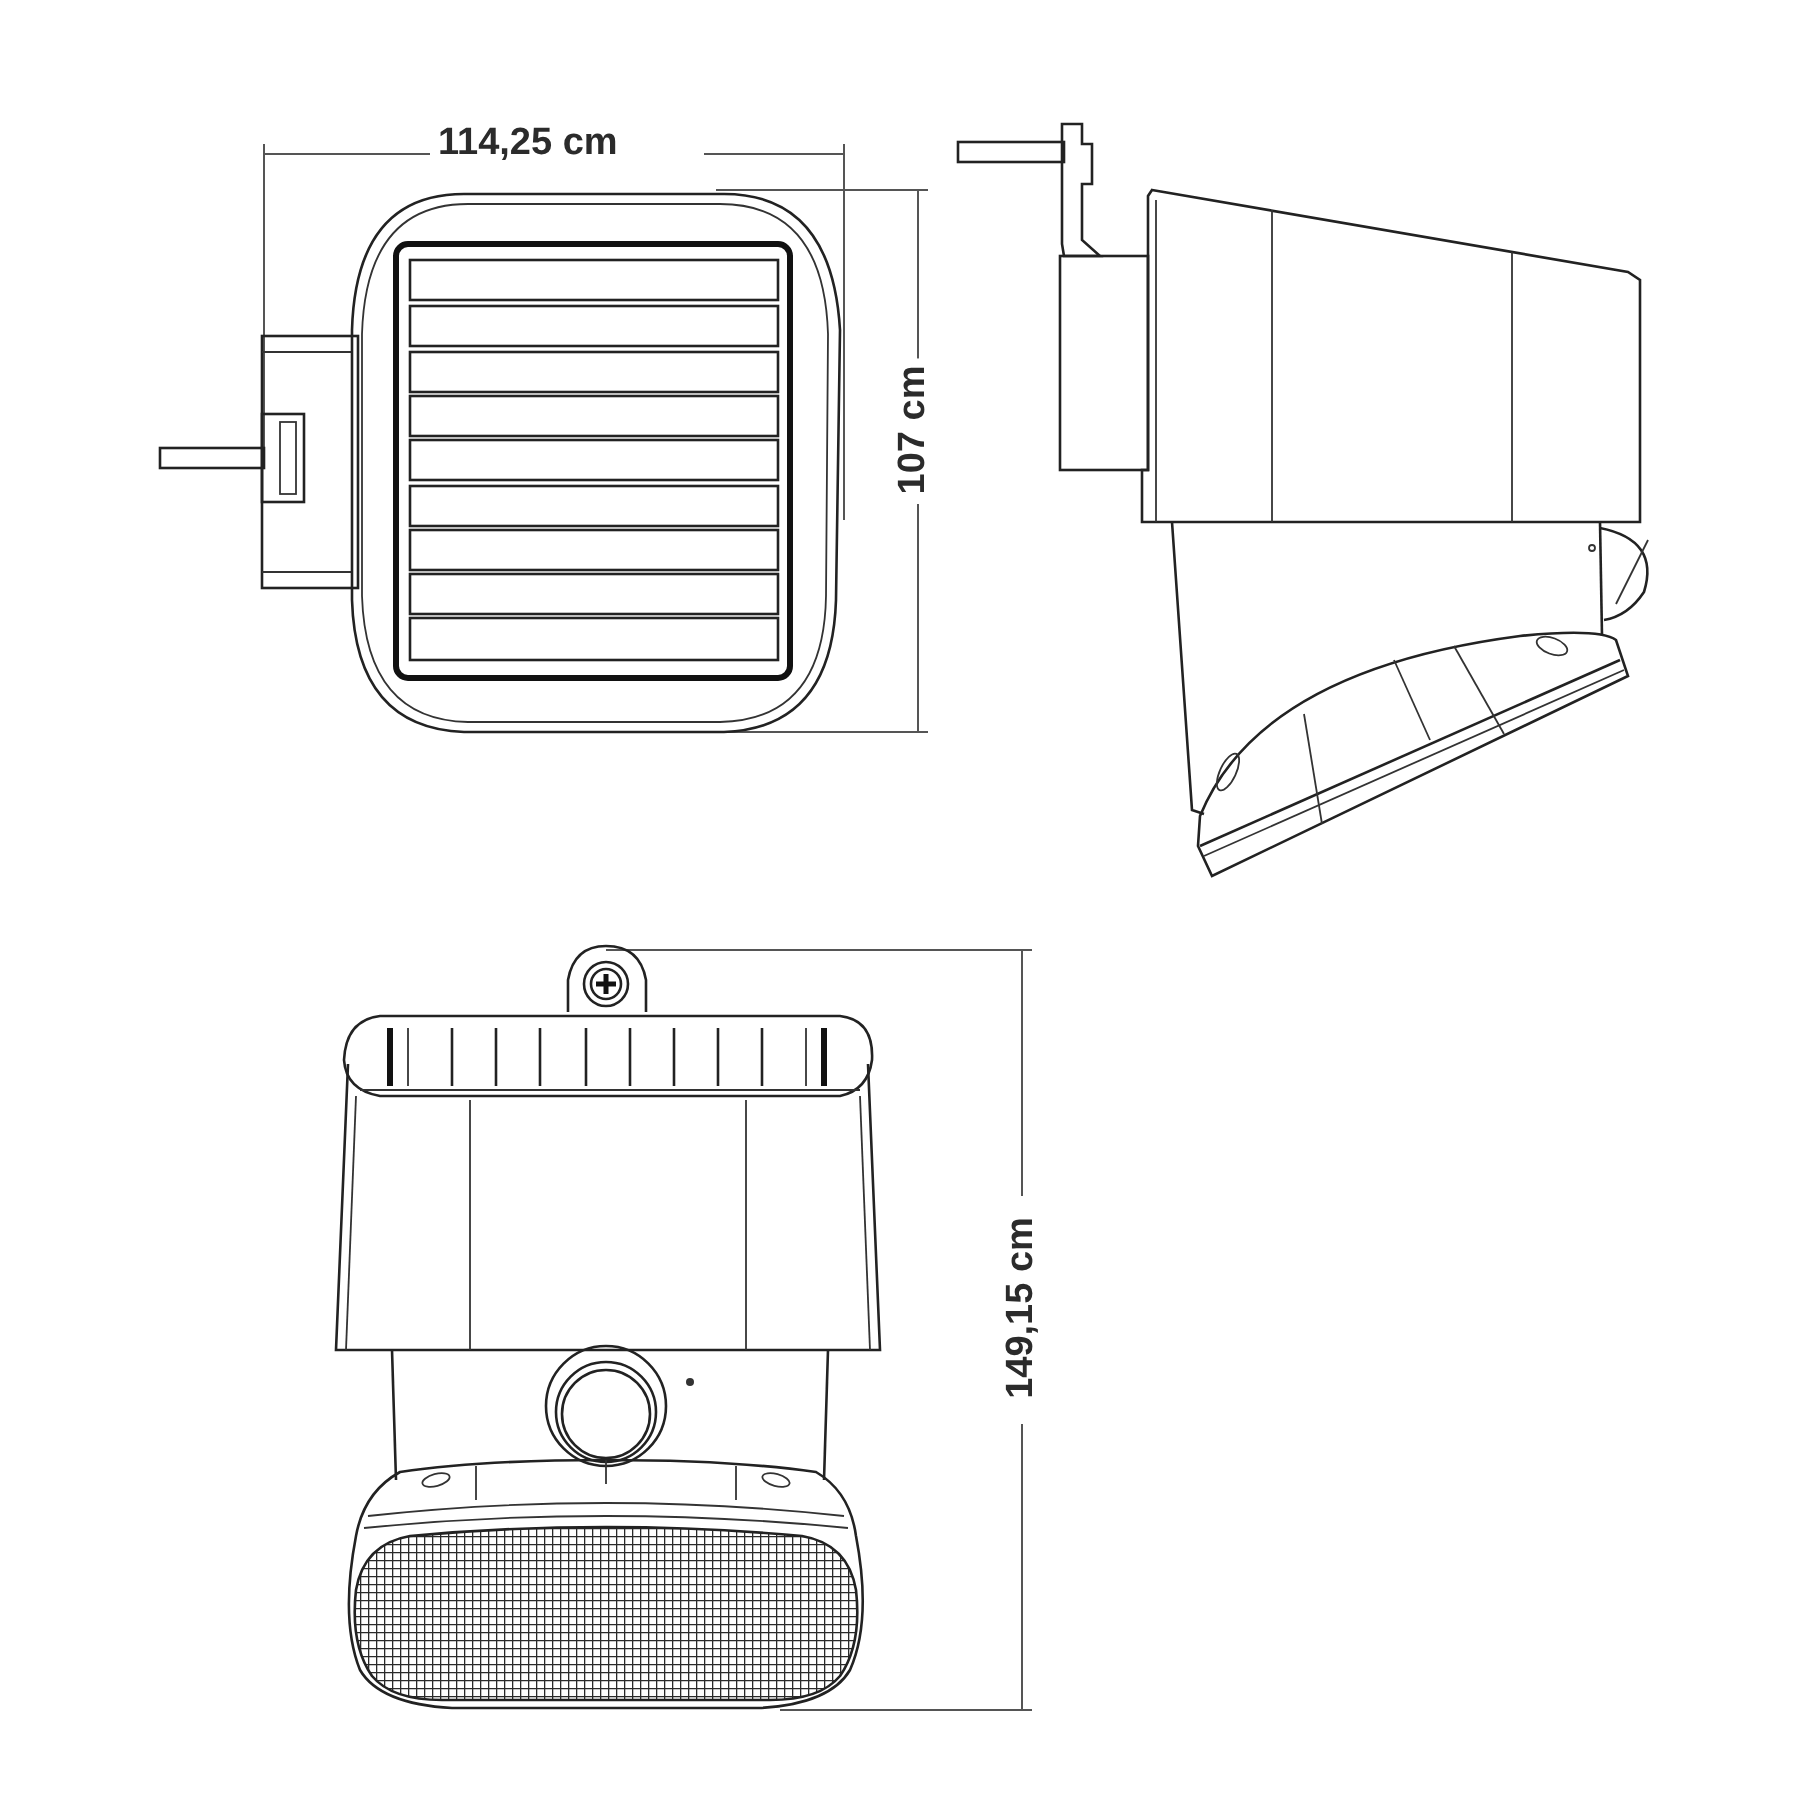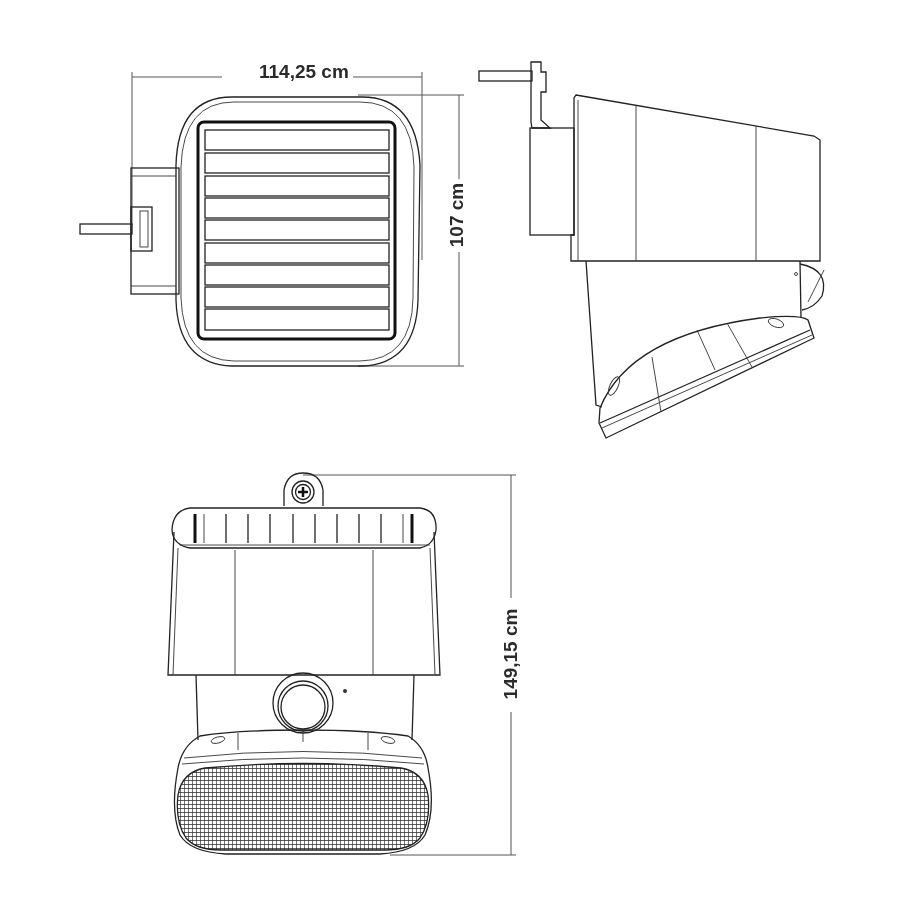--- a/index.html
+++ b/index.html
@@ -1,19 +1,19 @@
 <!DOCTYPE html>
 <html><head>
 <meta charset="utf-8">
 <style>
   html, body { margin: 0; padding: 0; background: #ffffff; }
   body { width: 902px; height: 902px; position: relative; overflow: hidden; font-family: "Liberation Sans", sans-serif; }
   .canvas { position: absolute; left: 0; top: 0; width: 902px; height: 902px; }
   .dim-label { position: absolute; font-family: "Liberation Sans", sans-serif; font-weight: bold; font-size: 19px; color: #2b2b2b; white-space: nowrap; background: #ffffff; padding: 0 4px; line-height: 22px; }
-  .dim-h { left: 215px; top: 61px; margin-left: 40px; }
+  .dim-h { left: 215px; top: 61px; }
   .dim-v1 { left: 457px; top: 215px; transform-origin: center center; transform: translate(-50%, -50%) rotate(-90deg); }
   .dim-v2 { left: 511px; top: 654px; transform-origin: center center; transform: translate(-50%, -50%) rotate(-90deg); }
   svg .ln { fill: none; stroke: #222; stroke-width: 1.3; }
   svg .ln-thin { fill: none; stroke: #333; stroke-width: 0.9; }
   svg .ln-thick { fill: none; stroke: #111; stroke-width: 3; }
   svg .dim { fill: none; stroke: #555; stroke-width: 1; }
 </style>
 </head>
 <body>
 

